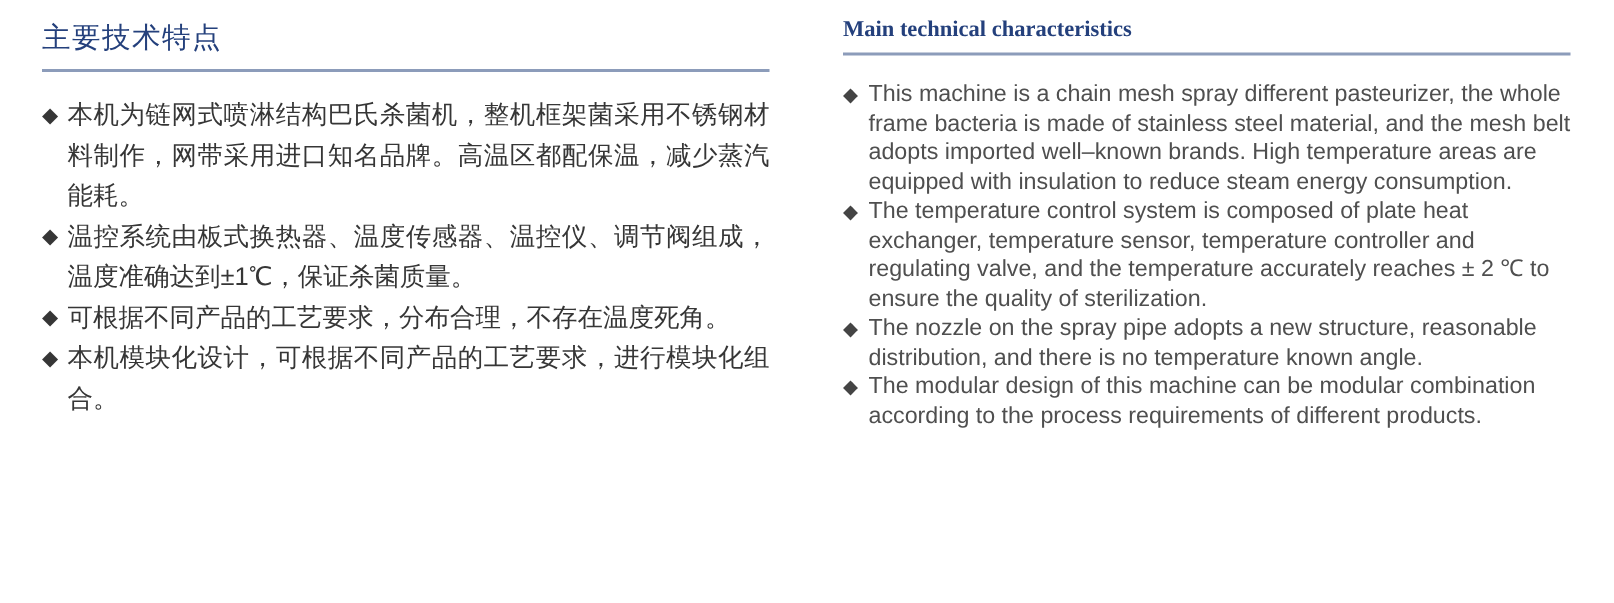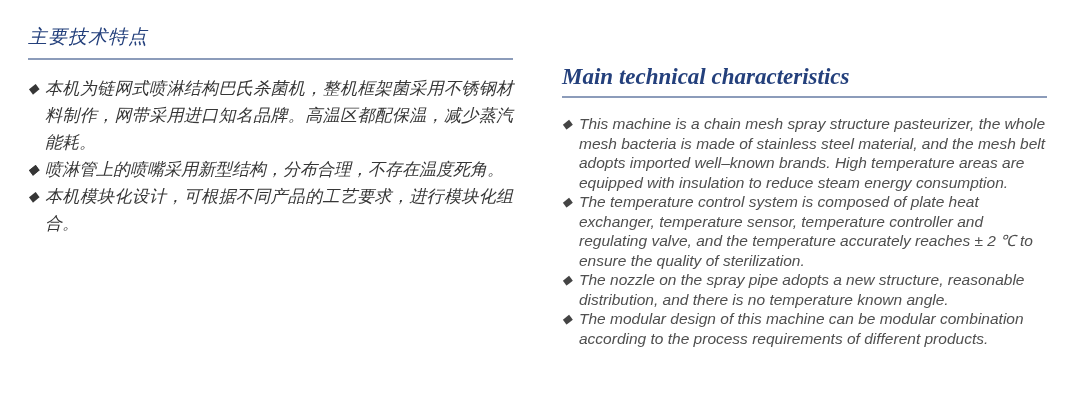--- a/index.html
+++ b/index.html
@@ -9,44 +9,42 @@
     height: 402px;
     font-family: "Liberation Sans", sans-serif;
     overflow: hidden;
   }
   .page {
     position: relative;
     width: 1076px;
     height: 318px;
     background: #ffffff;
     display: flex;
-    padding: 24px 0 0 28px;
-    font-style: italic;
+    padding: 12px 0 0 28px;
   }
   .col { flex: 0 0 auto; }
   .col-left  { width: 485px; margin-right: 49px; }
   .col-right { width: 485px; }
 
   .section-title {
     color: #24407c;
     border-bottom: 2px solid #8c9cba;
   }
   .title-cn {
     font-family: "Liberation Sans", sans-serif;
     font-size: 19px;
     font-weight: 400;
     letter-spacing: 1px;
     padding-bottom: 8px;
   }
   .title-en {
     font-family: "Liberation Serif", serif;
-    font-size: 23px;
+    font-size: 15px;
     font-weight: 700;
     padding-bottom: 6px;
-    margin-top: 40px;
   }
 
   ul.bullets { list-style: none; }
   .bullets li {
     position: relative;
     padding-left: 17px;
   }
   .bullet-icon {
     position: absolute;
     left: 0;
@@ -72,29 +70,29 @@
 </style>
 </head>
 <body>
 
 <div class="page">
 
   <div class="col col-left">
     <h2 class="section-title title-cn">主要技术特点</h2>
     <ul class="bullets bullets-cn">
         <li><span class="bullet-icon">◆</span><span>本机为链网式喷淋结构巴氏杀菌机，整机框架菌采用不锈钢材料制作，网带采用进口知名品牌。高温区都配保温，减少蒸汽能耗。</span></li>
-        <li><span class="bullet-icon">◆</span></li>
-        <li><span class="bullet-icon">◆</span><span>喷淋管上的喷嘴采用新型结构，分布合理，不存在温度死角。</span></li>
+        <li><span class="bullet-icon">◆</span><span>温控系统由板式换热器、温度传感器、温控仪、调节阀组成，温度准确达到±1℃，保证杀菌质量。</span></li>
+        <li><span class="bullet-icon">◆</span><span>可根据不同产品的工艺要求，分布合理，不存在温度死角。</span></li>
         <li><span class="bullet-icon">◆</span><span>本机模块化设计，可根据不同产品的工艺要求，进行模块化组合。</span></li>
       </ul>
   </div>
 
   <div class="col col-right">
     <h2 class="section-title title-en">Main technical characteristics</h2>
     <ul class="bullets bullets-en">
-        <li><span class="bullet-icon">◆</span><span>This machine is a chain mesh spray structure pasteurizer, the whole mesh bacteria is made of stainless steel material, and the mesh belt adopts imported well–known brands. High temperature areas are equipped with insulation to reduce steam energy consumption.</span></li>
+        <li><span class="bullet-icon">◆</span><span>This machine is a chain mesh spray different pasteurizer, the whole frame bacteria is made of stainless steel material, and the mesh belt adopts imported well–known brands. High temperature areas are equipped with insulation to reduce steam energy consumption.</span></li>
         <li><span class="bullet-icon">◆</span><span>The temperature control system is composed of plate heat exchanger, temperature sensor, temperature controller and regulating valve, and the temperature accurately reaches ± 2 ℃ to ensure the quality of sterilization.</span></li>
         <li><span class="bullet-icon">◆</span><span>The nozzle on the spray pipe adopts a new structure, reasonable distribution, and there is no temperature known angle.</span></li>
         <li><span class="bullet-icon">◆</span><span>The modular design of this machine can be modular combination according to the process requirements of different products.</span></li>
       </ul>
   </div>
 
 </div>
 
 </body></html>

